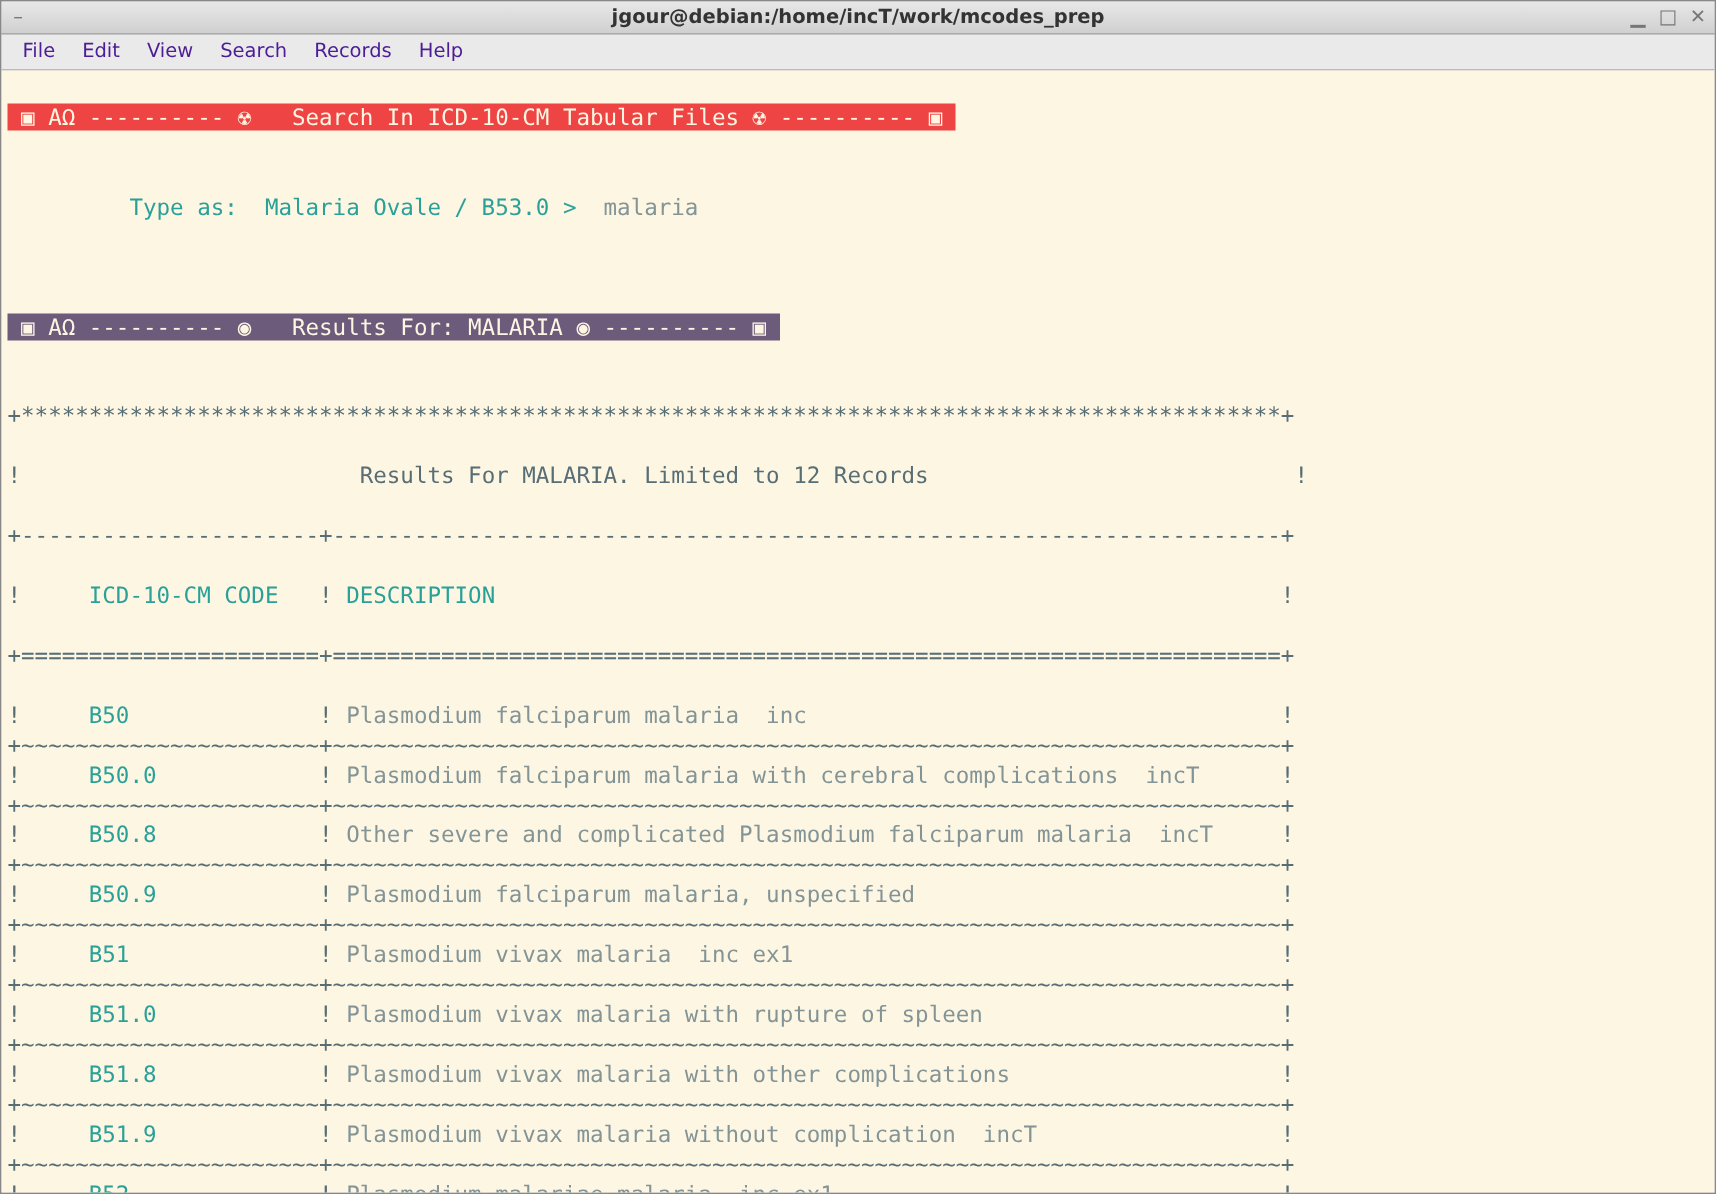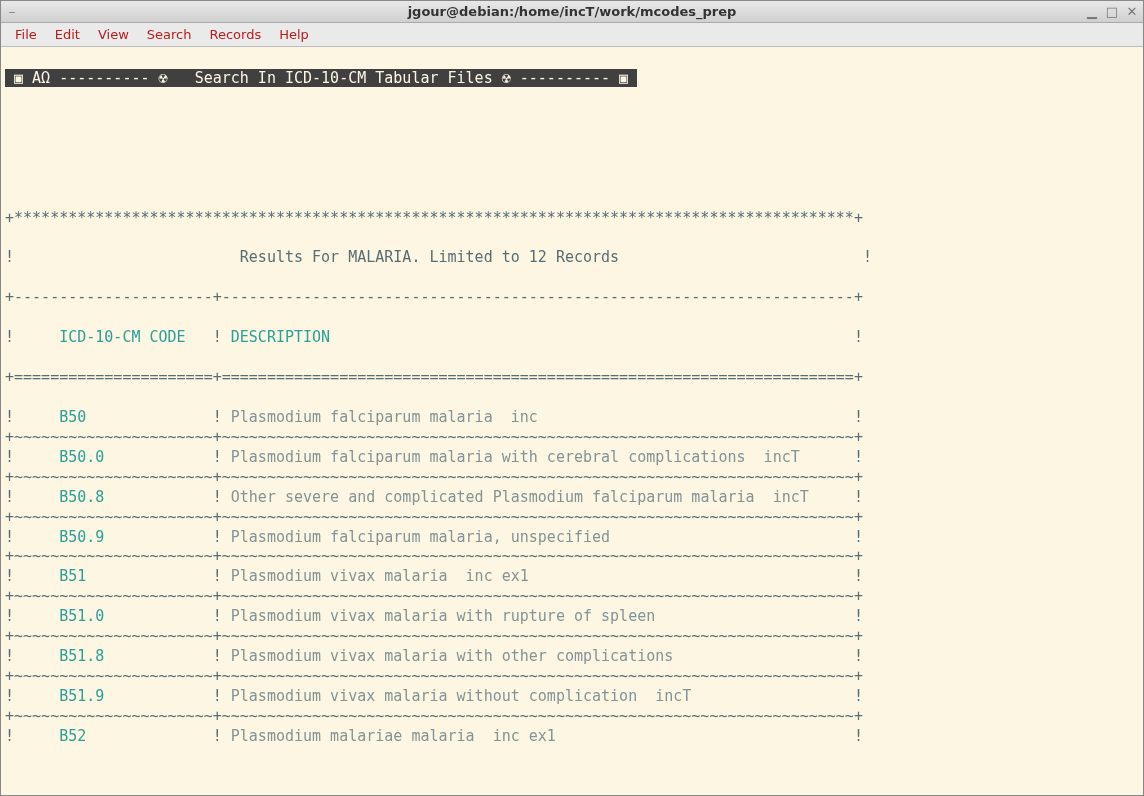--- a/index.html
+++ b/index.html
@@ -60,34 +60,34 @@
   height: 24px;
   display: flex;
   align-items: center;
   gap: 18px;
   padding: 0 14px;
   font-family: "DejaVu Sans", Arial, sans-serif;
   font-size: 13px;
   color: #555;
   border-bottom: 1px solid #bbb;
 }
-.menu-item { color: #b91c1c; }
+.menu-item { color: #4c1d95; }
 .terminal {
   flex: 1;
   background: #fdf6e3;
   padding: 2px 4px;
   line-height: 1.33;
   letter-spacing: 0px;
   white-space: pre;
   overflow: hidden;
   color: #93a1a1;
   font-size: 15px;
 }
 .banner-top {
-  background: #404040;
+  background: #ef4444;
   color: #fdf6e3;
   display: inline;
 }
 .banner-purple {
   background: #6c5b7b;
   color: #fdf6e3;
 }
 .teal { color: #2aa198; }
 .slate { color: #586e75; }
 .mid { color: #839496; }
@@ -116,21 +116,23 @@
     <span class="menu-item">Edit</span>
     <span class="menu-item">View</span>
     <span class="menu-item">Search</span>
     <span class="menu-item">Records</span>
     <span class="menu-item">Help</span>
   </div>
 
   <div class="terminal">
 <span class="banner-top"> ▣ ΑΩ ---------- ☢   Search In ICD-10-CM Tabular Files ☢ ---------- ▣ </span>
 <span class="row"> </span>
+<span class="row">         <span class="teal">Type as:  Malaria Ovale / B53.0 &gt;</span>  <span class="mid">malaria</span></span>
 <span class="row"> </span>
+<span class="banner-purple"> ▣ ΑΩ ---------- ◉   Results For: MALARIA ◉ ---------- ▣ </span>
 <span class="row"> </span>
 <span class="row slate">+*********************************************************************************************+</span>
 <span class="row"><span class="excl">!                         </span><span class="slate">Results For MALARIA. Limited to 12 Records</span><span class="excl">                           !</span></span>
 <span class="row slate">+----------------------+----------------------------------------------------------------------+</span>
 <span class="row"><span class="excl">!     </span><span class="teal">ICD-10-CM CODE</span><span class="excl">   ! </span><span class="teal">DESCRIPTION</span><span class="excl">                                                          !</span></span>
 <span class="row slate">+======================+======================================================================+</span>
 <div id="rows"><span class="row"><span class="excl">!     </span><span class="teal">B50              </span><span class="excl">! </span><span class="mid">Plasmodium falciparum malaria  inc                                 </span><span class="excl">  !</span></span><span class="row slate">+~~~~~~~~~~~~~~~~~~~~~~+~~~~~~~~~~~~~~~~~~~~~~~~~~~~~~~~~~~~~~~~~~~~~~~~~~~~~~~~~~~~~~~~~~~~~~+</span><span class="row"><span class="excl">!     </span><span class="teal">B50.0            </span><span class="excl">! </span><span class="mid">Plasmodium falciparum malaria with cerebral complications  incT    </span><span class="excl">  !</span></span><span class="row slate">+~~~~~~~~~~~~~~~~~~~~~~+~~~~~~~~~~~~~~~~~~~~~~~~~~~~~~~~~~~~~~~~~~~~~~~~~~~~~~~~~~~~~~~~~~~~~~+</span><span class="row"><span class="excl">!     </span><span class="teal">B50.8            </span><span class="excl">! </span><span class="mid">Other severe and complicated Plasmodium falciparum malaria  incT   </span><span class="excl">  !</span></span><span class="row slate">+~~~~~~~~~~~~~~~~~~~~~~+~~~~~~~~~~~~~~~~~~~~~~~~~~~~~~~~~~~~~~~~~~~~~~~~~~~~~~~~~~~~~~~~~~~~~~+</span><span class="row"><span class="excl">!     </span><span class="teal">B50.9            </span><span class="excl">! </span><span class="mid">Plasmodium falciparum malaria, unspecified                         </span><span class="excl">  !</span></span><span class="row slate">+~~~~~~~~~~~~~~~~~~~~~~+~~~~~~~~~~~~~~~~~~~~~~~~~~~~~~~~~~~~~~~~~~~~~~~~~~~~~~~~~~~~~~~~~~~~~~+</span><span class="row"><span class="excl">!     </span><span class="teal">B51              </span><span class="excl">! </span><span class="mid">Plasmodium vivax malaria  inc ex1                                  </span><span class="excl">  !</span></span><span class="row slate">+~~~~~~~~~~~~~~~~~~~~~~+~~~~~~~~~~~~~~~~~~~~~~~~~~~~~~~~~~~~~~~~~~~~~~~~~~~~~~~~~~~~~~~~~~~~~~+</span><span class="row"><span class="excl">!     </span><span class="teal">B51.0            </span><span class="excl">! </span><span class="mid">Plasmodium vivax malaria with rupture of spleen                    </span><span class="excl">  !</span></span><span class="row slate">+~~~~~~~~~~~~~~~~~~~~~~+~~~~~~~~~~~~~~~~~~~~~~~~~~~~~~~~~~~~~~~~~~~~~~~~~~~~~~~~~~~~~~~~~~~~~~+</span><span class="row"><span class="excl">!     </span><span class="teal">B51.8            </span><span class="excl">! </span><span class="mid">Plasmodium vivax malaria with other complications                  </span><span class="excl">  !</span></span><span class="row slate">+~~~~~~~~~~~~~~~~~~~~~~+~~~~~~~~~~~~~~~~~~~~~~~~~~~~~~~~~~~~~~~~~~~~~~~~~~~~~~~~~~~~~~~~~~~~~~+</span><span class="row"><span class="excl">!     </span><span class="teal">B51.9            </span><span class="excl">! </span><span class="mid">Plasmodium vivax malaria without complication  incT                </span><span class="excl">  !</span></span><span class="row slate">+~~~~~~~~~~~~~~~~~~~~~~+~~~~~~~~~~~~~~~~~~~~~~~~~~~~~~~~~~~~~~~~~~~~~~~~~~~~~~~~~~~~~~~~~~~~~~+</span><span class="row"><span class="excl">!     </span><span class="teal">B52              </span><span class="excl">! </span><span class="mid">Plasmodium malariae malaria  inc ex1                               </span><span class="excl">  !</span></span></div>
 
 
 

